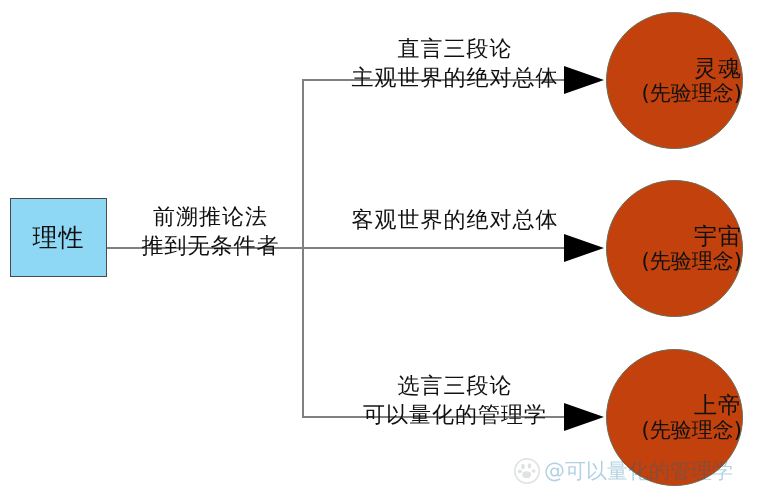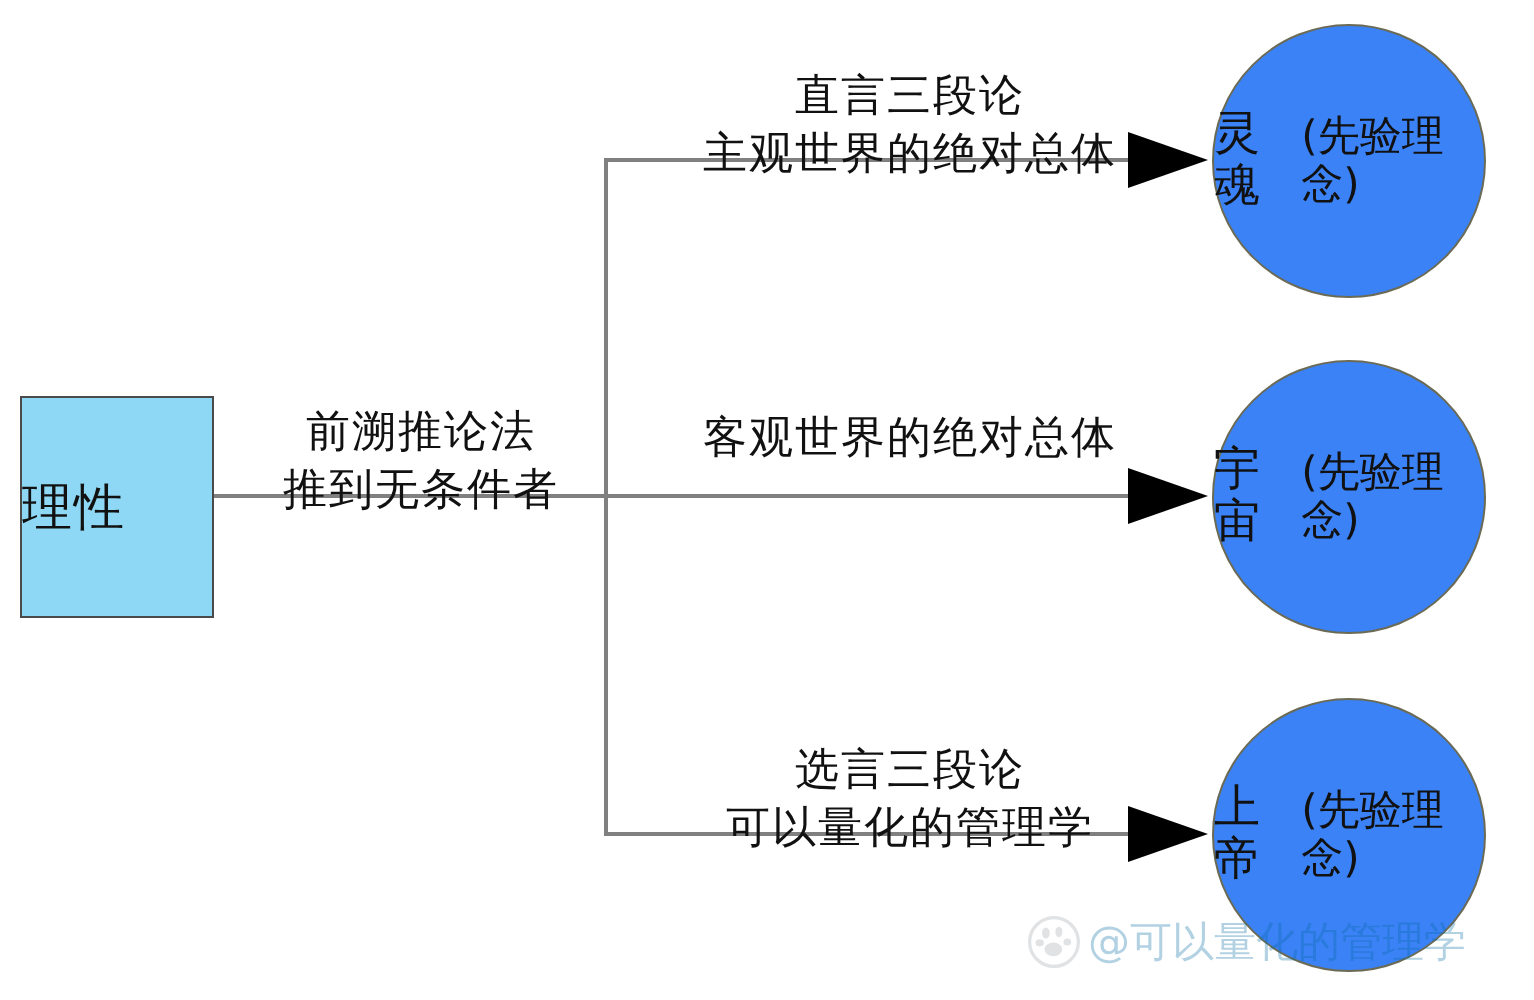--- a/index.html
+++ b/index.html
@@ -23,45 +23,47 @@
     top: 0;
     width: 767px;
     height: 500px;
   }
   
   .source-box {
     position: absolute;
     left: 10px;
     top: 198px;
     width: 97px;
-    height: 111px;
+    height: 79px;
     background: #8fd8f5;
     border: 1px solid #4a4a4a;
     box-sizing: border-box;
     display: flex;
     align-items: center;
+    justify-content: center;
+    font-family: Liberation Serif, serif;
   }
   .source-box-label {
     font-size: 25px;
     color: #111111;
     line-height: 1;
     letter-spacing: 1px;
   }
   
   .node-circle {
     position: absolute;
     width: 137px;
     height: 137px;
     border-radius: 50%;
-    background: #3b82f6;
+    background: #c2410c;
     border: 1px solid #6b6b55;
     box-sizing: border-box;
     display: flex;
-    flex-direction: row;
-    align-items: center;
+    flex-direction: column;
+    align-items: flex-end;
     justify-content: center;
     z-index: 3;
   }
   .node-circle .line1 {
     font-size: 23px;
     color: #111111;
     line-height: 1.12;
     letter-spacing: 1px;
   }
   .node-circle .line2 {

